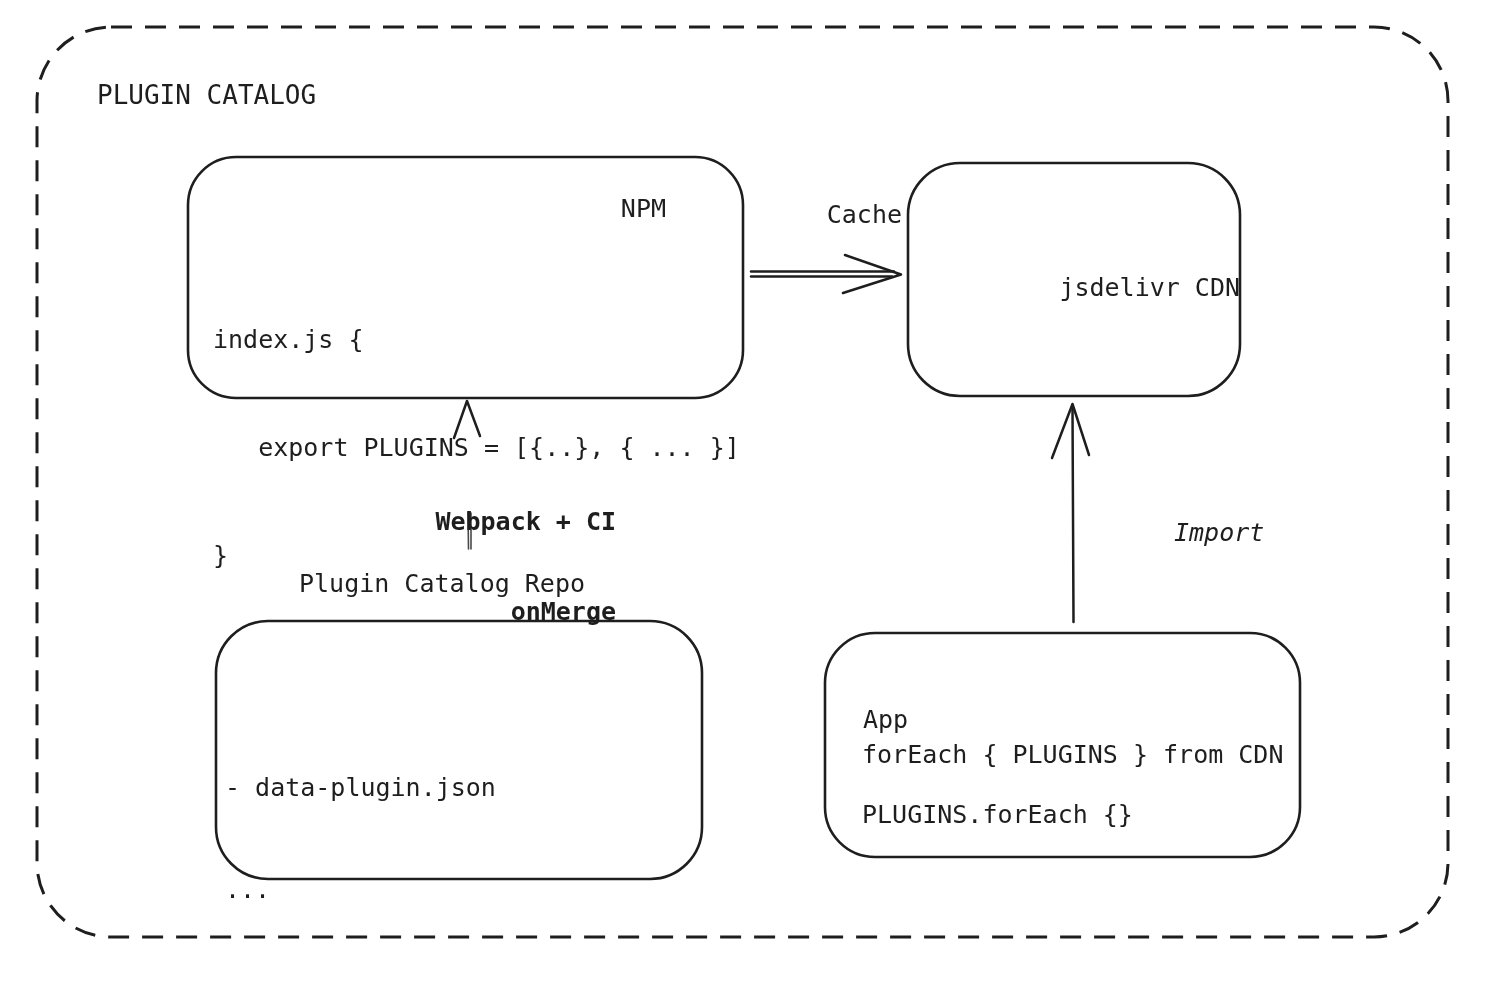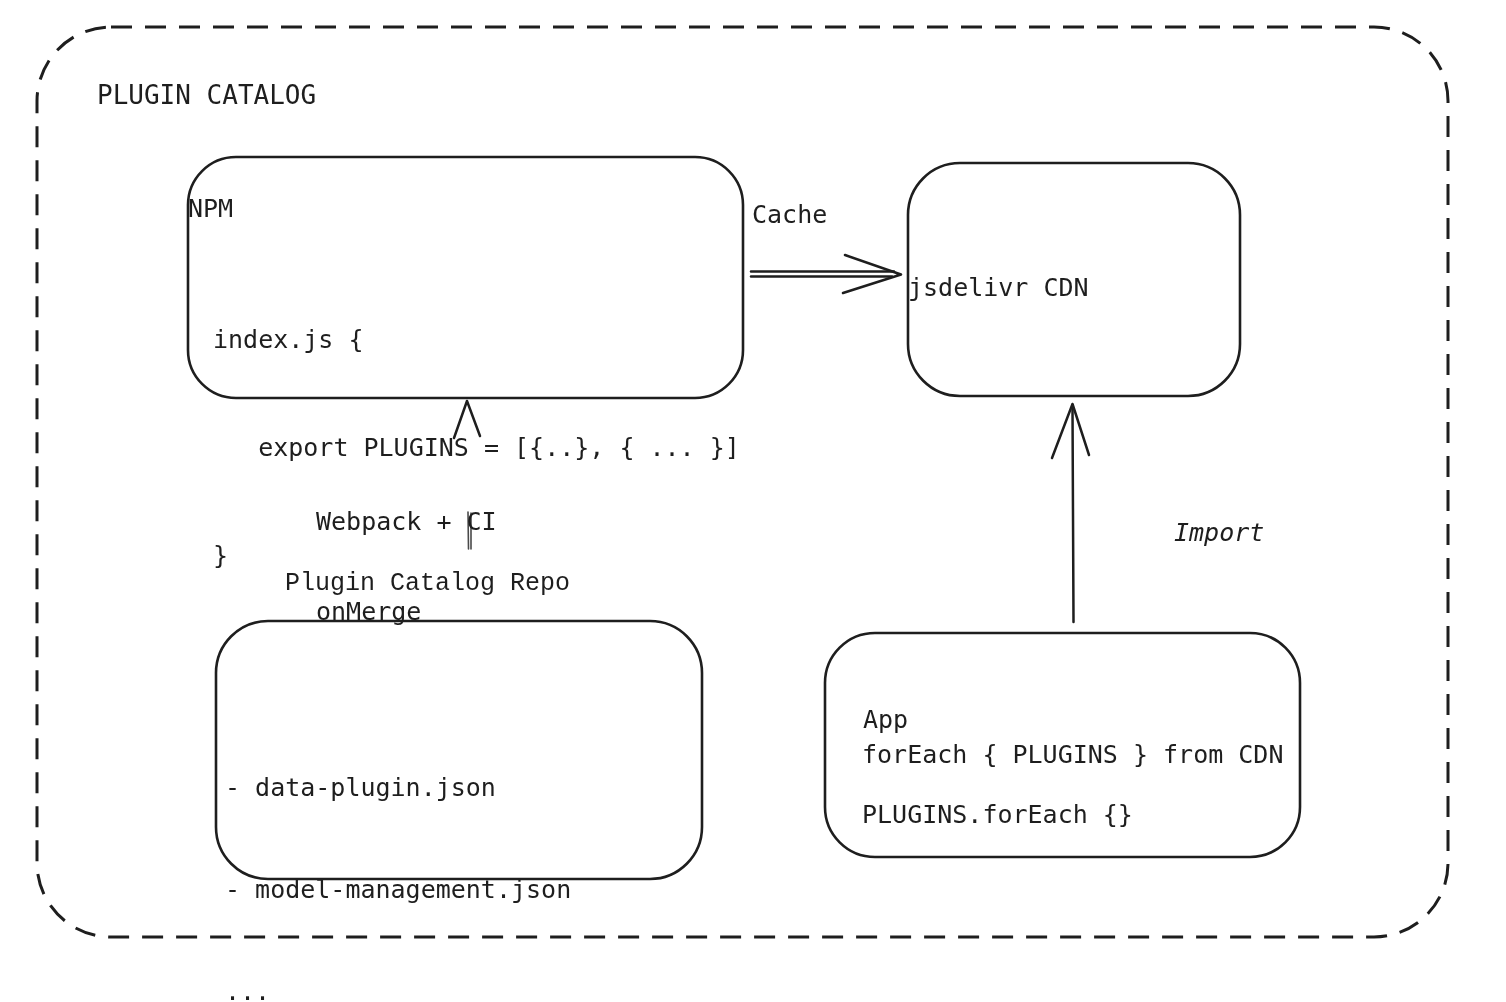--- a/index.html
+++ b/index.html
@@ -48,21 +48,21 @@
     stroke-width: 1.6;
     stroke-linecap: round;
   }
   .txt {
     position: absolute;
     white-space: pre;
     font-size: 25px;
     line-height: 32px;
     color: #1e1e1e;
   }
-  .center { text-align: left; }
+  .center { text-align: right; }
   .catalog-title {
     left: 97px;
     top: 79px;
     font-size: 26px;
   }
   .npm-title {
     left: 188px;
     top: 193px;
     width: 478px;
   }
@@ -80,26 +80,26 @@
     left: 908px;
     top: 264px;
     width: 332px;
     margin-top: 8px;
   }
   .build-label {
     left: 316px;
     top: 447px;
     width: 300px;
     line-height: 30px;
+    font-weight: bold;
   }
   .repo-label {
     left: 285px;
     top: 568px;
     width: 300px;
-    font-family: Liberation Mono, monospace;
   }
   .repo-items {
     left: 225px;
     top: 703px;
     line-height: 34px;
   }
   .app-title {
     left: 863px;
     top: 680px;
     margin-top: 24px;
@@ -163,21 +163,20 @@
   <div class="txt cdn-label center">jsdelivr CDN</div>
 
   <div class="txt build-label center">
     <div>Webpack + CI</div>
     <div>onMerge</div>
   </div>
 
   <div class="txt repo-label center">Plugin Catalog Repo</div>
   <div class="txt repo-items">
     <div>- data-plugin.json</div>
-    <div>- model-management.json</div>
     <div>...</div>
   </div>
 
   <div class="txt app-title">App</div>
   <div class="txt app-code-1">forEach { PLUGINS } from CDN</div>
   <div class="txt app-code-2">PLUGINS.forEach {}</div>
 
   <div class="txt import-label">Import</div>
 
 </div>

